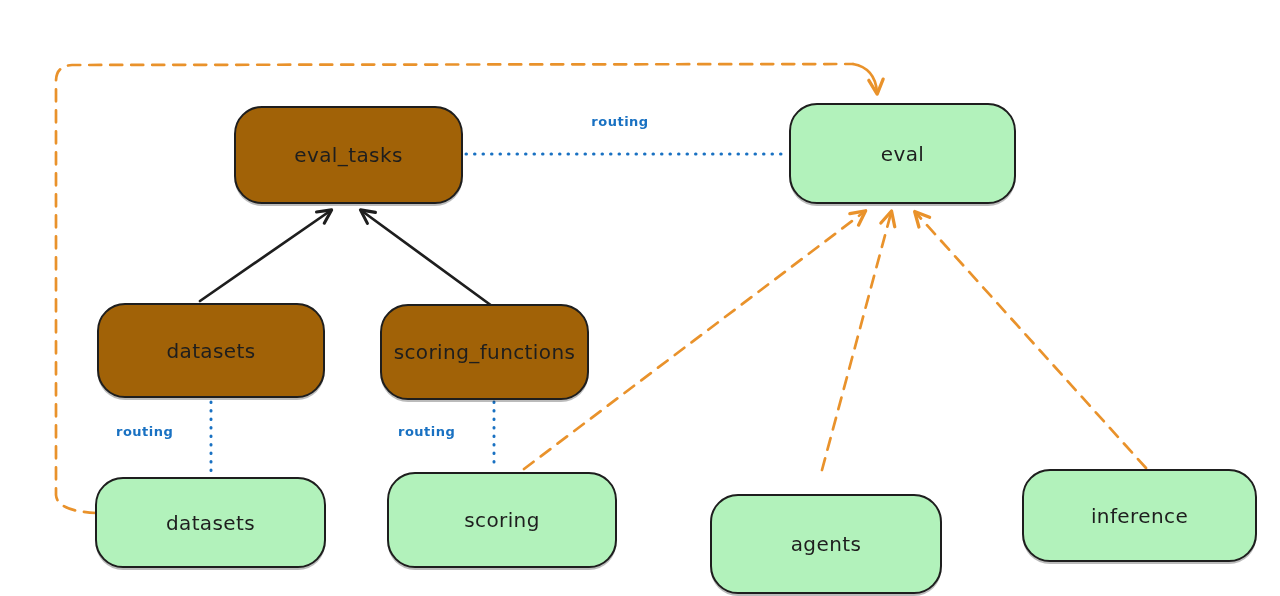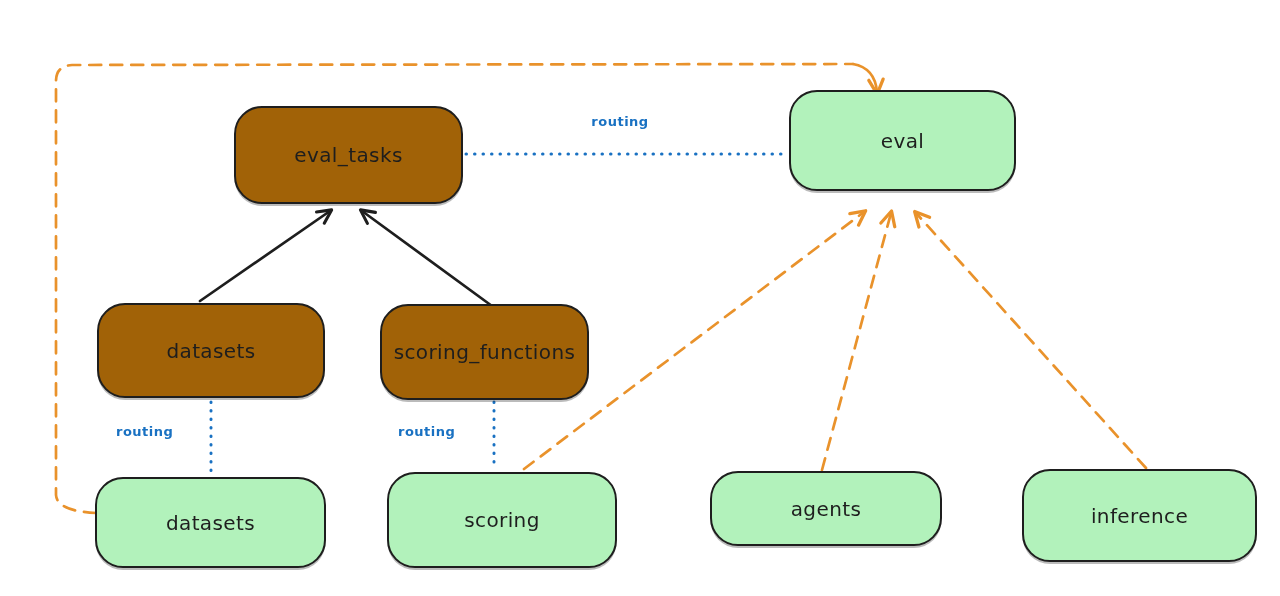--- a/index.html
+++ b/index.html
@@ -23,26 +23,26 @@
   .node.api      { background:#a16207; }
   .node.provider { background:#b2f2bb; }
   .node-label {
     color:#1e1e1e;
     font-size:20px;
     letter-spacing:0.4px;
     white-space:nowrap;
   }
 
   #n-eval_tasks        { left:234px; top:106px; width:229px; height:98px; }
-  #n-eval              { left:789px; top:90px; width:227px; height:101px; }
+  #n-eval              { left:789px; top:103px; width:227px; height:101px; }
   #n-datasets          { left:97px;  top:303px; width:228px; height:95px; }
   #n-scoring_functions { left:380px; top:304px; width:209px; height:96px; }
   #n-datasetio         { left:95px;  top:477px; width:231px; height:91px; }
   #n-scoring           { left:387px; top:472px; width:230px; height:96px; }
-  #n-agents            { left:710px; top:471px; width:232px; height:75px;justify-content:center; }
+  #n-agents            { left:710px; top:494px; width:232px; height:100px;justify-content:center; }
   #n-inference         { left:1022px;top:469px; width:235px; height:93px; }
 
   .edge-label {
     position:absolute;
     color:#1971c2;
     font-weight:bold;
     font-size:13px;
     letter-spacing:0.5px;
     white-space:nowrap;
   }

